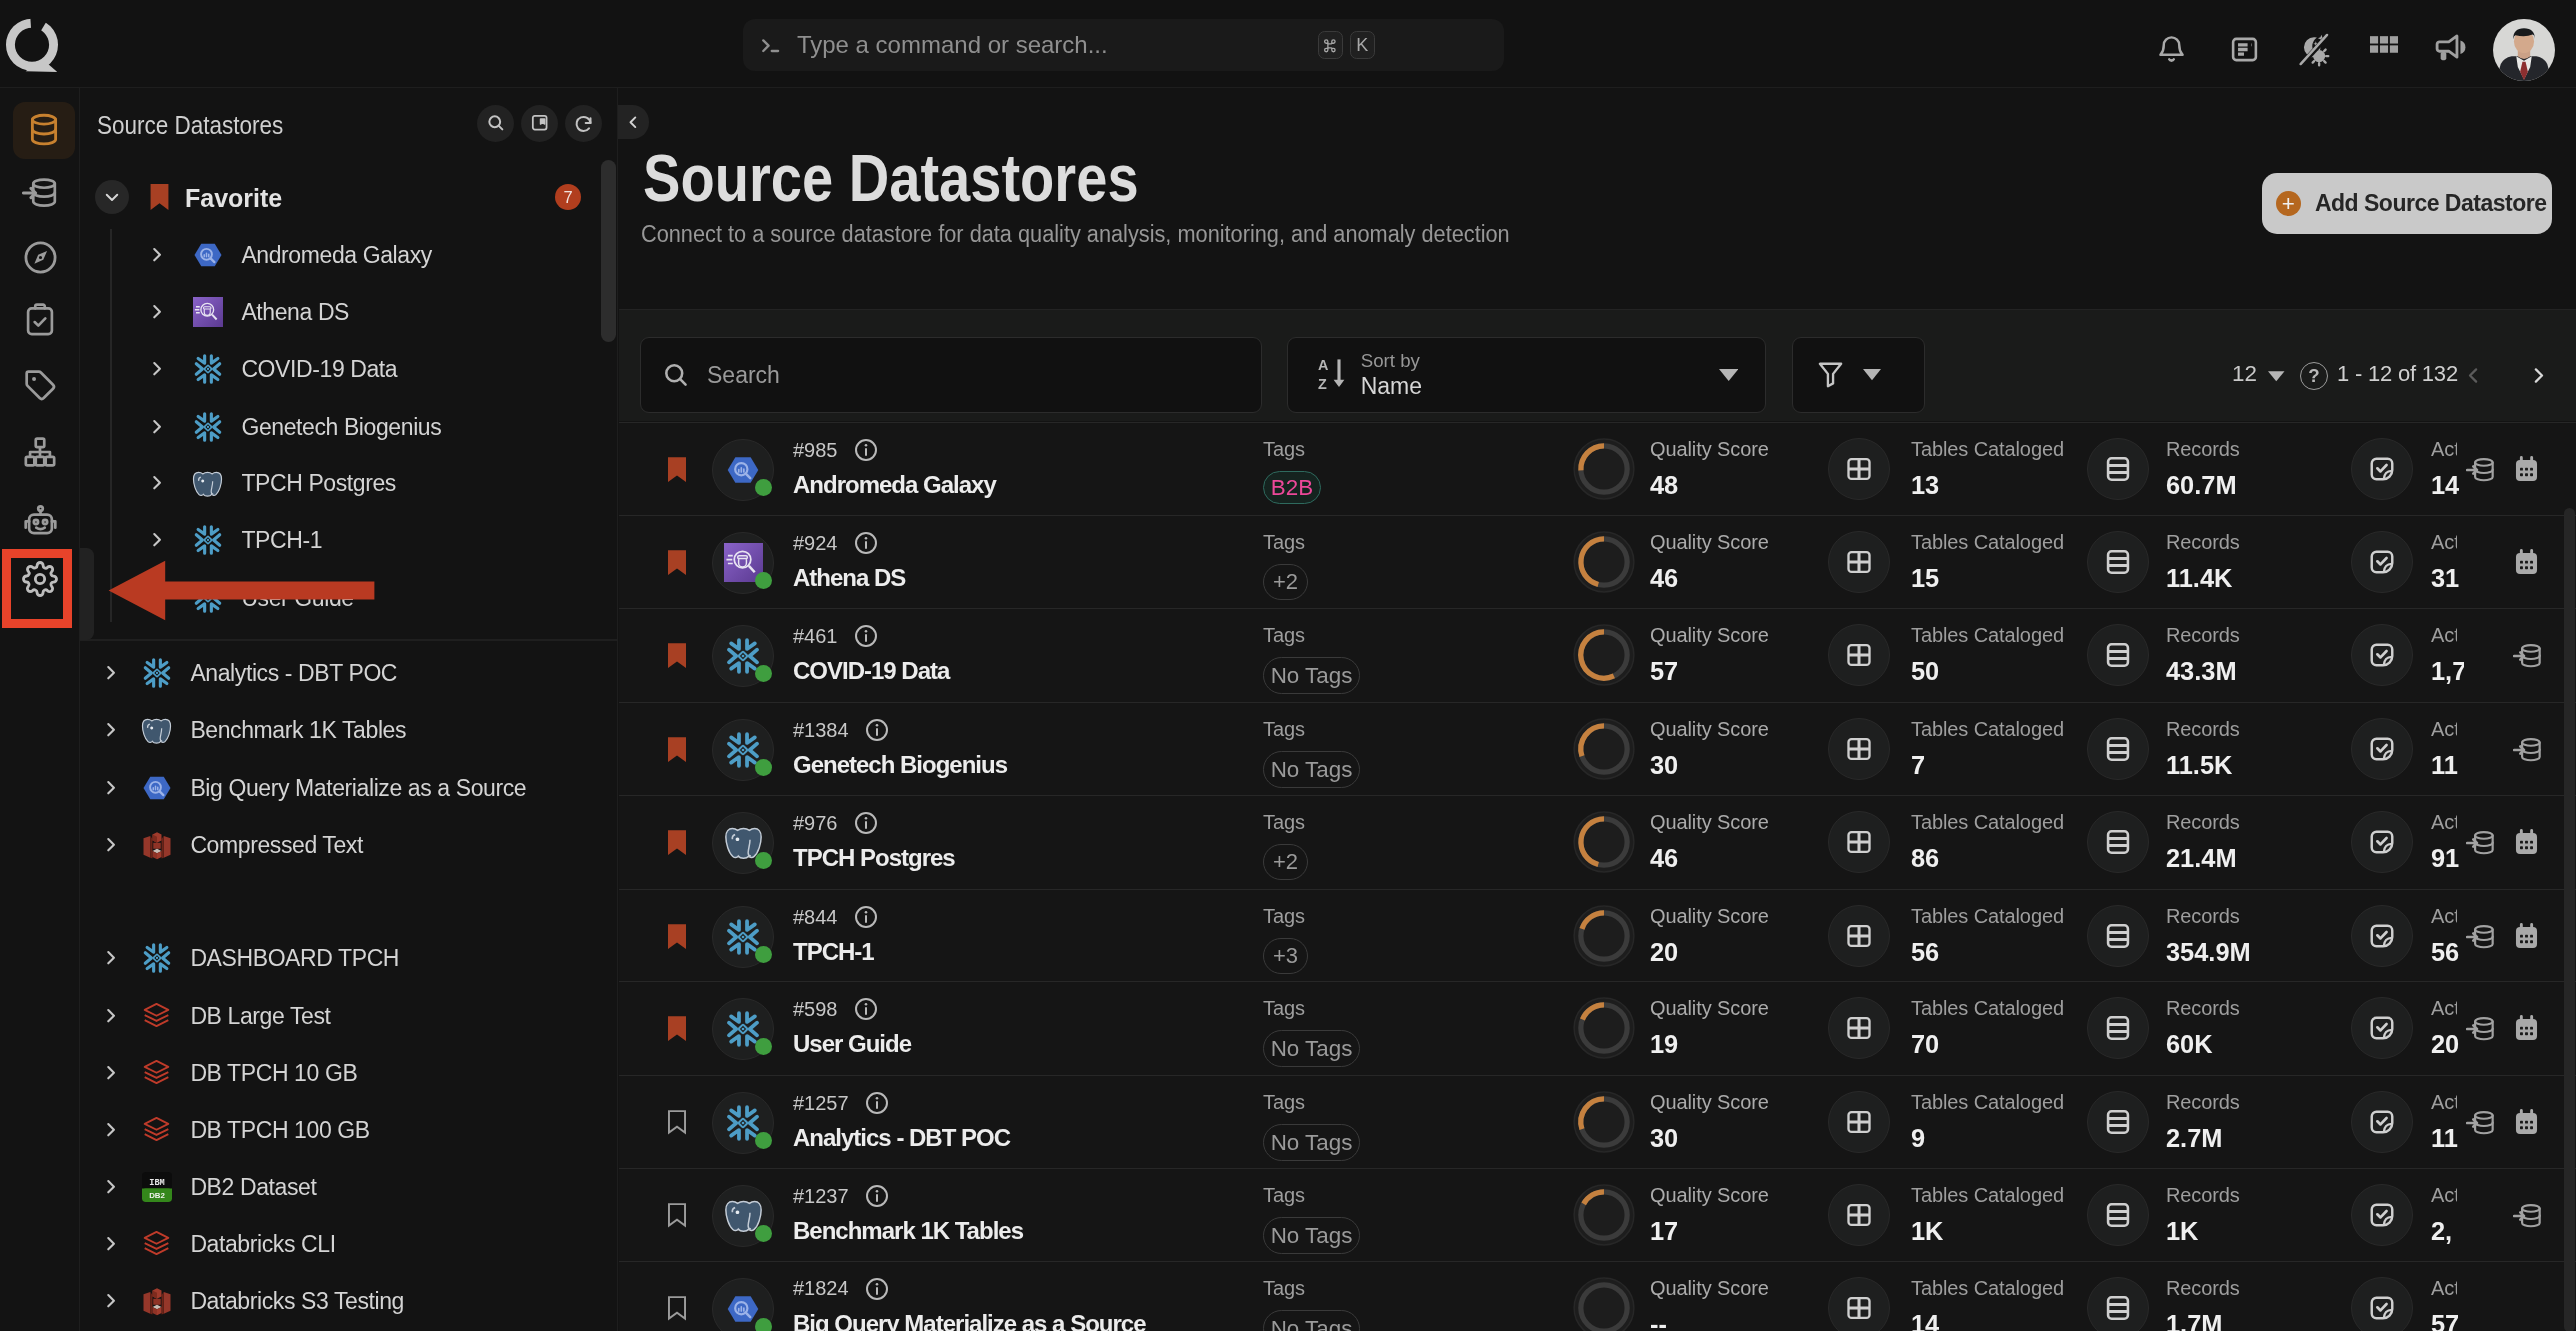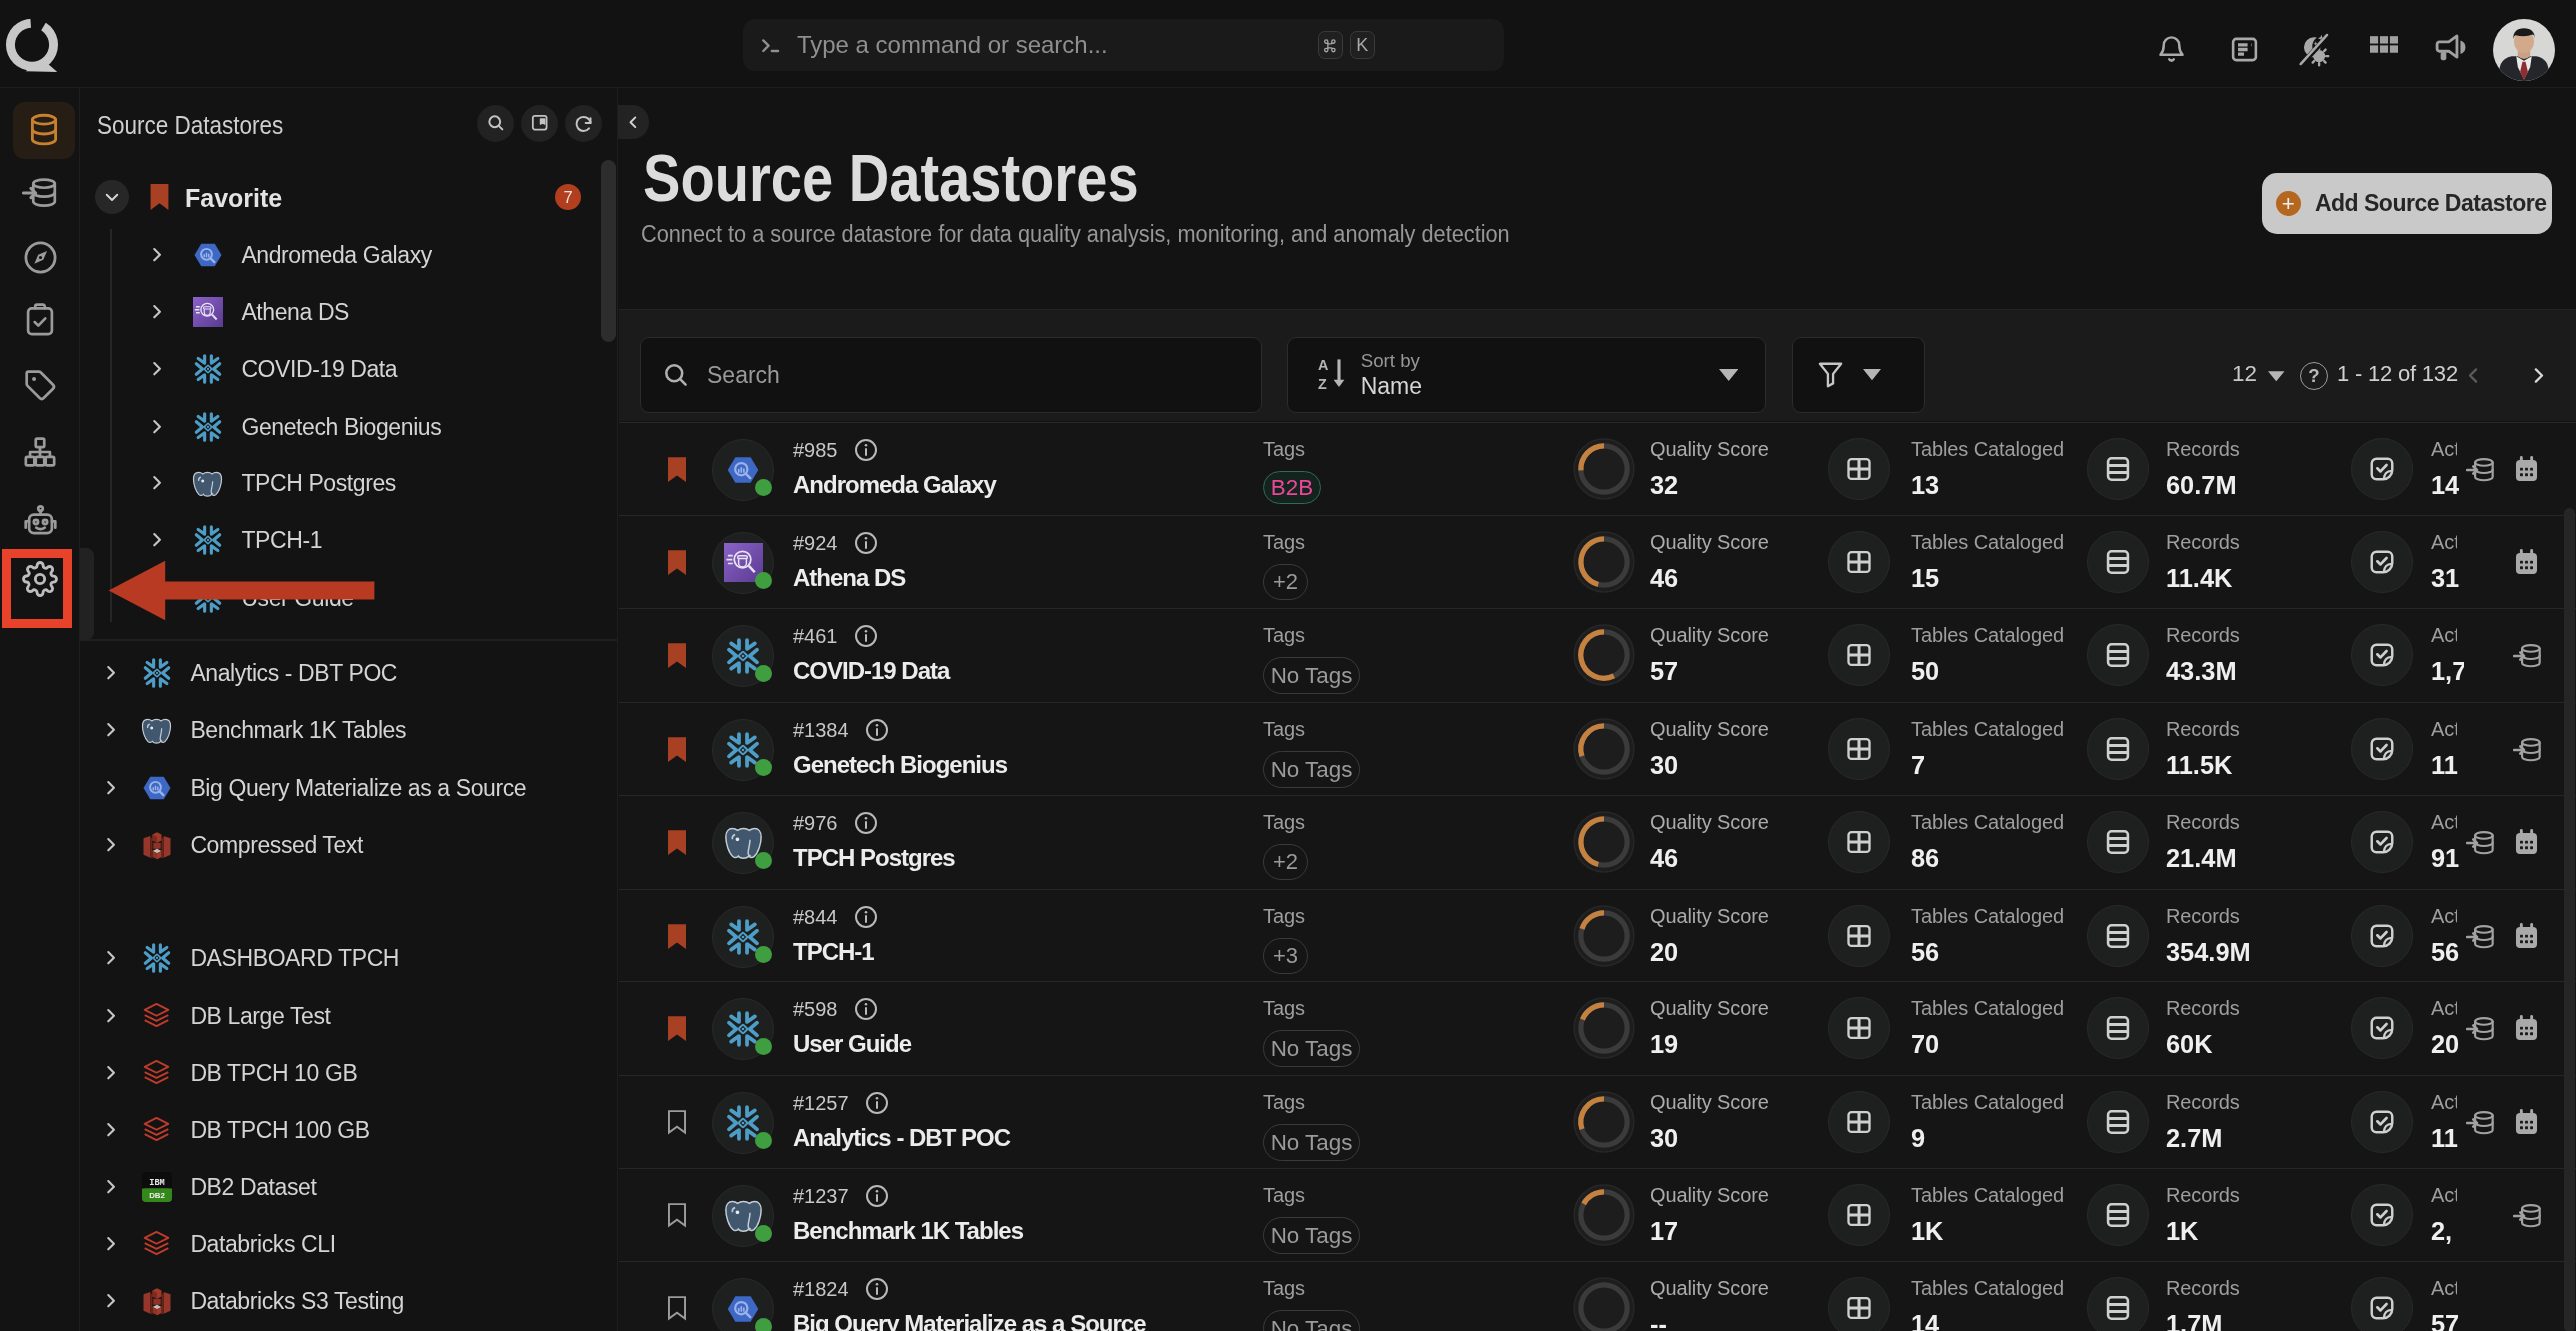--- a/index.html
+++ b/index.html
@@ -659,21 +659,21 @@
           </div>
       <div class="abs nametx" style="left:174px;top:48px">Andromeda Galaxy</div>
       <div class="abs coltitle" style="left:644px;top:15px">Tags</div>
       <div class="abs" style="left:644px;top:48px"><div class="pill" style="border-color:#2e6a5e;color:#ec4899;background:#15231f;width:58px;height:33px;font-size:22.4px">B2B</div></div>
       <div class="abs" style="left:954px;top:15px"><svg width="62" height="62" viewBox="0 0 83 83">
               <circle cx="41.5" cy="41.5" r="40" fill="#1d1d1d" stroke="#272727" stroke-width="2"></circle>
               <circle cx="41.5" cy="41.5" r="31" fill="none" stroke="#3b3b3b" stroke-width="7"></circle>
               <path d="M41.5 10.5 A31 31 0 0 0 10.6 43.4" fill="none" stroke="#c5813f" stroke-width="7" stroke-linecap="butt"></path>
             </svg></div>
       <div class="abs coltitle" style="left:1031px;top:15px;color:#ababab">Quality Score</div>
-      <div class="abs colval" style="left:1031px;top:48px">32</div>
+      <div class="abs colval" style="left:1031px;top:48px">48</div>
       <div class="abs" style="left:1209px;top:15px">
             <div class="circle">
               <svg width="28" height="28" viewBox="0 0 24 24" fill="none" stroke="#cfcfcf" stroke-width="2">
                 <rect x="3" y="3.5" width="18" height="17" rx="2.6"></rect>
                 <path d="M3 12h18M12 3.5v17" stroke-width="2.6"></path>
               </svg>
             </div>
           </div>
       <div class="abs coltitle" style="left:1292px;top:15px">Tables Cataloged</div>
       <div class="abs colval" style="left:1292px;top:48px">13</div>
@@ -1392,21 +1392,21 @@
             <div class="circle" style="background:#1e1f1f">
               <svg width="34" height="34" viewBox="0 0 40 40">
                 <path fill="#3d68c5" d="M11 5h18l9 15-9 15H11L2 20z"></path>
                 <circle cx="18" cy="19" r="7.2" fill="none" stroke="#9cb3e8" stroke-width="2.6"></circle>
                 <path d="M23.5 24.5l5 5" stroke="#9cb3e8" stroke-width="3" stroke-linecap="round"></path>
                 <path d="M15 19.5v2.8M18 17.5v4.8M21 19v3.3" stroke="#9cb3e8" stroke-width="2" stroke-linecap="round"></path>
               </svg>
             </div>
           </div>
       <div class="abs" style="left:136px;top:56px;width:17px;height:17px;border-radius:50%;background:#3f9e3f"></div>
-      <div class="abs" style="left:174px;top:15px;display:flex;align-items:center">
+      <div class="abs" style="left:174px;top:15px;display:flex;align-items:flex-start">
             <span class="idtx">#1824</span>
             <span style="margin-left:16.5px;display:flex">
               <svg width="24" height="24" viewBox="0 0 24 24" fill="none" stroke="#b9b9b9" stroke-width="2">
                 <circle cx="12" cy="12" r="10"></circle>
                 <path d="M12 11v6" stroke-linecap="round"></path>
                 <circle cx="12" cy="7.2" r="1.3" fill="#b9b9b9" stroke="none"></circle>
               </svg>
             </span>
           </div>
       <div class="abs nametx" style="left:174px;top:48px">Big Query Materialize as a Source</div>

